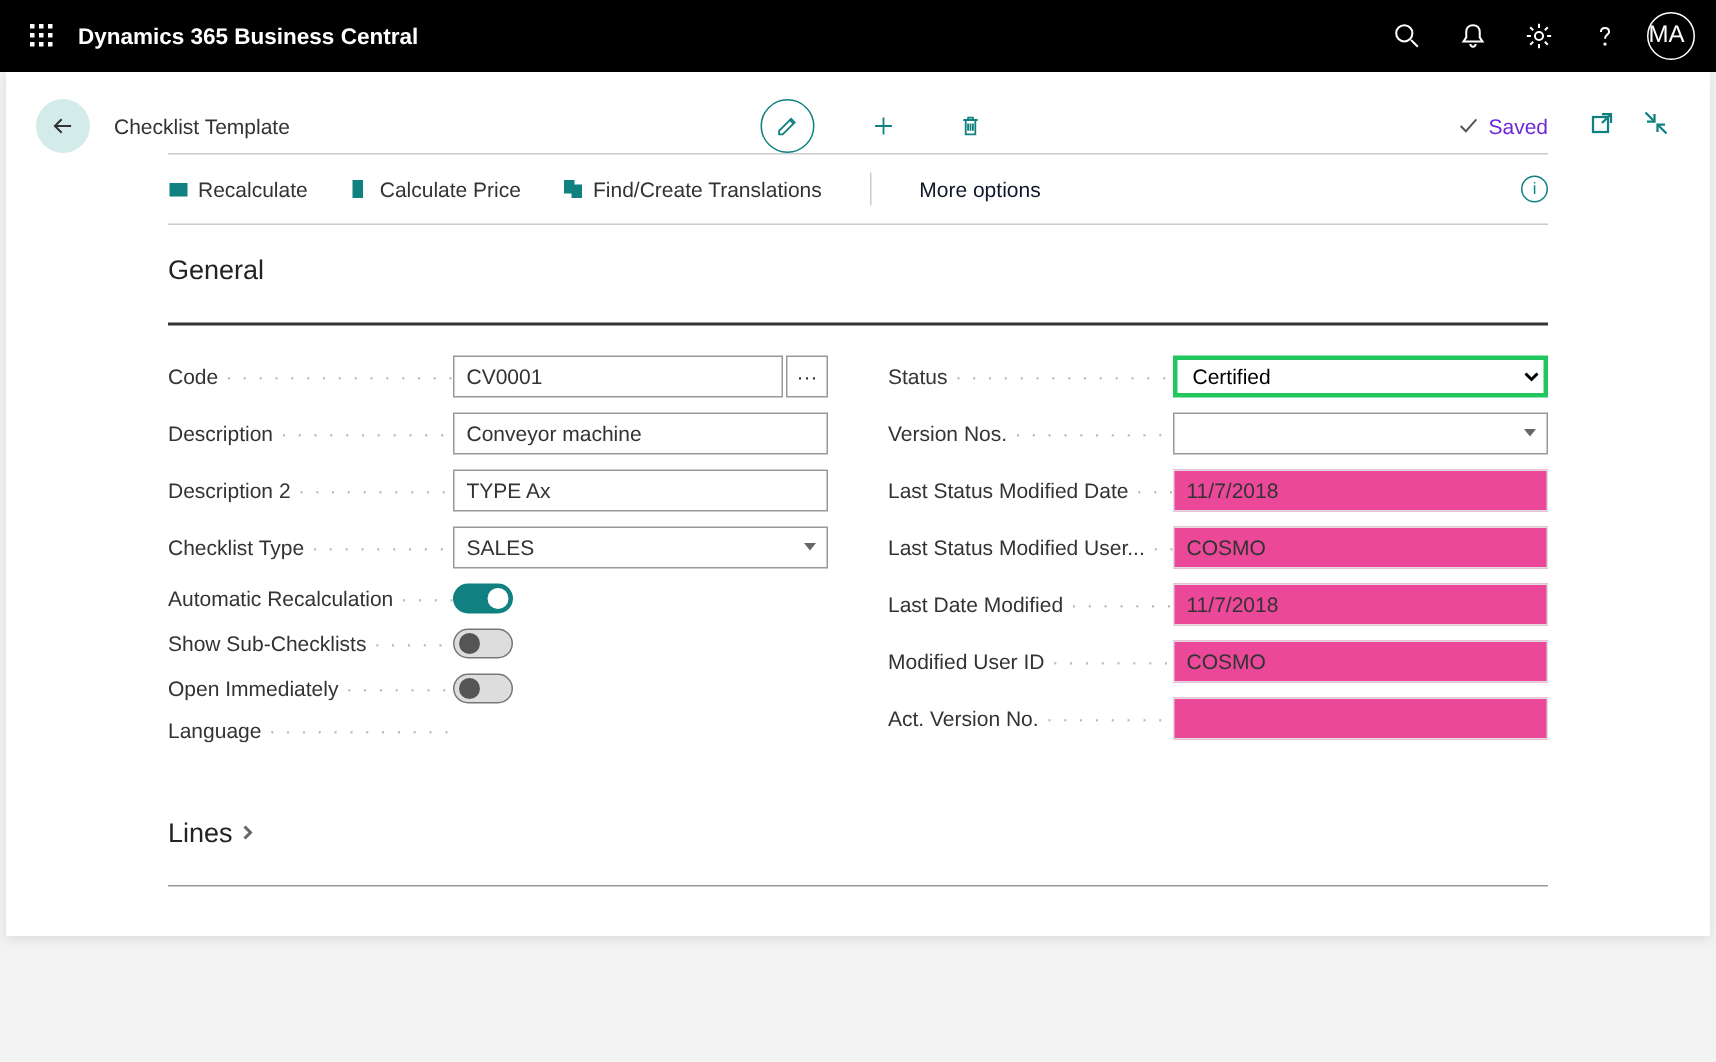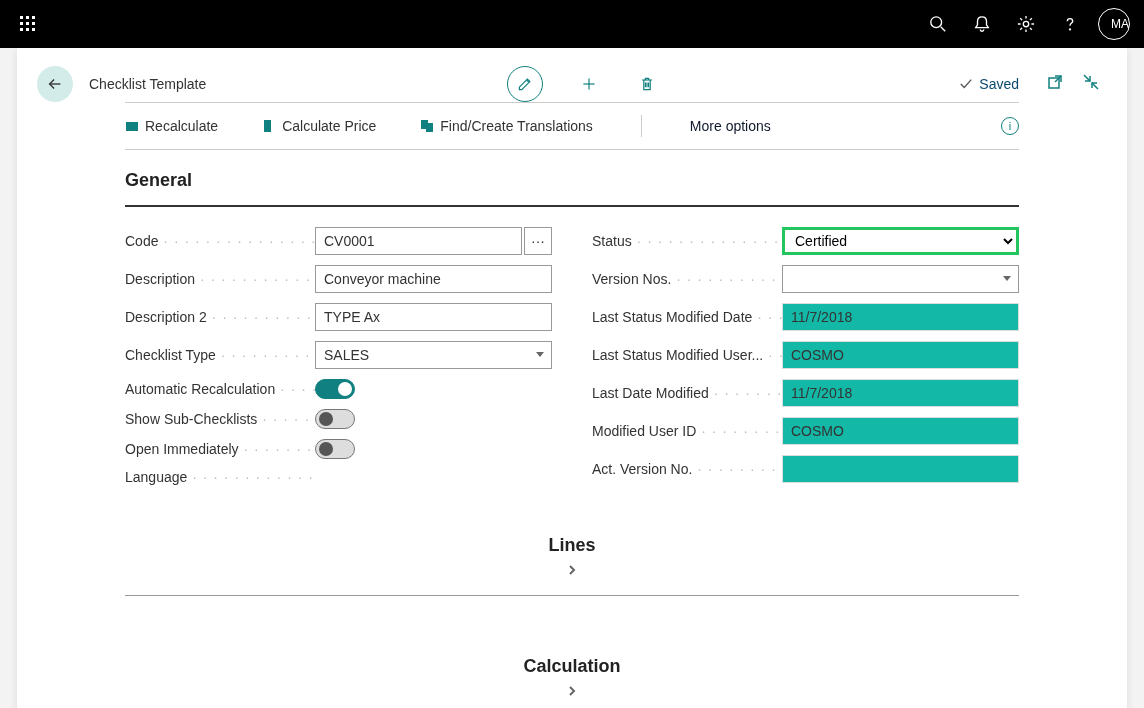--- a/index.html
+++ b/index.html
@@ -6,69 +6,69 @@
 body { background: #f3f3f3; width: 1144px; height: 708px; overflow: hidden; }
 
 
 .topbar { background: #000; color: #fff; height: 48px; display: flex; align-items: center; padding: 0 8px; }
 .waffle { width: 40px; display: flex; justify-content: center; }
 .waffle svg { width: 16px; height: 16px; fill: #fff; }
 .app-title { font-size: 15px; font-weight: 600; margin-left: 4px; }
 .topbar-spacer { flex: 1; }
 .topbar-icon { width: 44px; height: 48px; display: flex; align-items: center; justify-content: center; cursor: pointer; }
 .topbar-icon svg { width: 18px; height: 18px; stroke: #fff; fill: none; stroke-width: 1.5; }
-.avatar { width: 32px; height: 32px; border: 1.5px solid #fff; border-radius: 50%; display: flex; align-items: center; justify-content: flex-end; font-size: 12px; margin-left: 6px; margin-right: 6px; }
-
-
-.page { background: #fff; margin: 0 17px; height: 660px; box-shadow: 0 2px 8px rgba(0,0,0,0.1); overflow: hidden; }
+.avatar { width: 32px; height: 32px; border: 1.5px solid #fff; border-radius: 50%; display: flex; align-items: center; justify-content: flex-start; font-size: 16px; margin-left: 6px; margin-right: 6px; }
+
+
+.page { background: #fff; margin: 0 4px; height: 576px; box-shadow: 0 2px 8px rgba(0,0,0,0.1); overflow: hidden; }
 
 
 .page-head { display: flex; align-items: center; padding: 18px 28px 0 20px; gap: 16px; }
 .back-btn { width: 36px; height: 36px; border-radius: 50%; background: #d3ecea; display: flex; align-items: center; justify-content: center; cursor: pointer; flex-shrink:0; }
 .back-btn svg { width: 18px; height: 18px; stroke: #333; fill: none; stroke-width: 1.5; }
 .page-context { color: #333; font-size: 14px; }
 .head-center { flex:1; display:flex; justify-content:center; gap: 34px; align-items:center; }
 .circle-btn { width: 36px; height: 36px; border-radius: 50%; border: 1.5px solid #108080; display:flex; align-items:center; justify-content:center; cursor:pointer; }
 .circle-btn svg, .plain-icon-btn svg { width: 16px; height: 16px; stroke: #108080; fill: none; stroke-width: 1.5; }
 .plain-icon-btn { width: 24px; height:24px; display:flex; align-items:center; justify-content:center; cursor:pointer; }
-.saved { display:flex; align-items:center; gap:6px; color:#0c4a6e; font-size:14px; margin-right: 12px;}
+.saved { display:flex; align-items:center; gap:6px; color:#6d28d9; font-size:14px; margin-right: 12px;}
 .saved svg { width:14px; height:14px; stroke:#555; fill:none; stroke-width:1.5; }
 .head-right-icons { display:flex; align-items:center; gap:20px; }
 .head-right-icons svg { width:16px; height:16px; stroke:#108080; fill:none; stroke-width:1.5; }
 
 
 .record-title { font-size: 28px; font-weight: 300; color:#222; padding: 4px 0 10px 108px; }
 
 
 .content-wrap { padding: 0 108px; }
 .divider { border-top: 1px solid #ccc; }
-.actionbar { display:flex; align-items:center; padding: 12px 0; gap: 44px; position:relative; }
+.actionbar { display:flex; align-items:center; padding: 12px 0; gap: 28px; position:relative; }
 .action { display:flex; align-items:center; gap:6px; color:#333; font-size:14px; cursor:pointer; }
 .action svg { width:14px; height:14px; fill:#108080; }
 .vsep { width:1px; height:22px; background:#ccc; margin: 0 4px; }
 .more-opts { color:#0f172a; font-size:14px; cursor:pointer; }
 .info-icon { margin-left:auto; width:18px;height:18px; border:1.5px solid #108080; border-radius:50%; display:flex;align-items:center;justify-content:center; color:#108080; font-size:11px; cursor:pointer;}
 
 
-.section-head { font-size:18px; font-weight:700; color:#222; padding: 20px 0 14px; border-bottom: 2px solid #333; display:flex; align-items:center; gap:4px;}
-.section-head.thin { border-bottom: 1px solid #999; flex-direction: column; }
+.section-head { font-size:18px; font-weight:400; color:#222; padding: 20px 0 24px; border-bottom: 2px solid #333; display:flex; align-items:center; gap:4px;}
+.section-head.thin { border-bottom: 1px solid #999; }
 .chevron { display:inline-block; }
 .chevron svg{ width:12px;height:12px; stroke:#666; fill:none; stroke-width:2;}
 
 
 .form-grid { display:flex; gap: 40px; padding-top: 20px; }
 .col { flex:1; display:flex; flex-direction:column; gap: 10px; }
 .row { display:flex; align-items:center; }
 .label { width: 190px; color:#333; font-size:14px; position:relative; overflow:hidden; white-space:nowrap; }
 .label::after { content: " · · · · · · · · · · · · · · · · · · · · · · · · · · · · · · · · ·"; color:#bbb; letter-spacing:1px; }
 .control { flex:1; display:flex; gap:2px; }
 .text-input, .select-input, .readonly-box, .dropdown-box {
   height: 28px; border:1px solid #999; padding: 0 8px; font-size:14px; color:#333; background:#fff; width:100%;
 }
-.readonly-box { background:#14b8a6; border-color:#ddd; display:flex; align-items:center; }
+.readonly-box { background:#ec4899; border-color:#ddd; display:flex; align-items:center; }
 .select-input, .dropdown-box { appearance:none; position:relative; }
 .select-wrap { position:relative; flex:1; }
 .select-wrap::after { content:""; position:absolute; right:8px; top:11px; width:0;height:0; border-left:4px solid transparent; border-right:4px solid transparent; border-top:5px solid #666; pointer-events:none;}
 .native-select { width:100%; height:28px; border:3px solid #22c55e; padding:0 6px; font-size:14px; background:#fff;}
 .lookup-btn { width:28px;height:28px; border:1px solid #999; display:flex; align-items:center;justify-content:center; cursor:pointer; font-size:14px; color:#333; }
 
 
 .toggle { width:40px; height:20px; border-radius:10px; background:#ddd; border:1px solid #777; position:relative; cursor:pointer; }
 .toggle .knob { width:14px;height:14px; border-radius:50%; background:#555; position:absolute; top:2px; left:3px; }
 .toggle.on { background:#108080; border-color:#108080; }
@@ -84,20 +84,21 @@
         <rect x="6" y="0" width="3" height="3"></rect>
         <rect x="12" y="0" width="3" height="3"></rect>
         <rect x="0" y="6" width="3" height="3"></rect>
         <rect x="6" y="6" width="3" height="3"></rect>
         <rect x="12" y="6" width="3" height="3"></rect>
         <rect x="0" y="12" width="3" height="3"></rect>
         <rect x="6" y="12" width="3" height="3"></rect>
         <rect x="12" y="12" width="3" height="3"></rect>
       </svg>
   </div>
+  <div class="app-title">Dynamics 365 Business Central</div>
   <div class="topbar-spacer"></div>
   <div class="topbar-icon">
     <svg viewBox="0 0 20 20">
         <circle cx="8" cy="8" r="6"></circle>
         <line x1="13" y1="13" x2="18" y2="18"></line>
       </svg>
   </div>
   <div class="topbar-icon">
     <svg viewBox="0 0 20 20">
         <path d="M10 2 C7 2 5 4 5 7 L5 11 L3 14 L17 14 L15 11 L15 7 C15 4 13 2 10 2 Z"></path>

